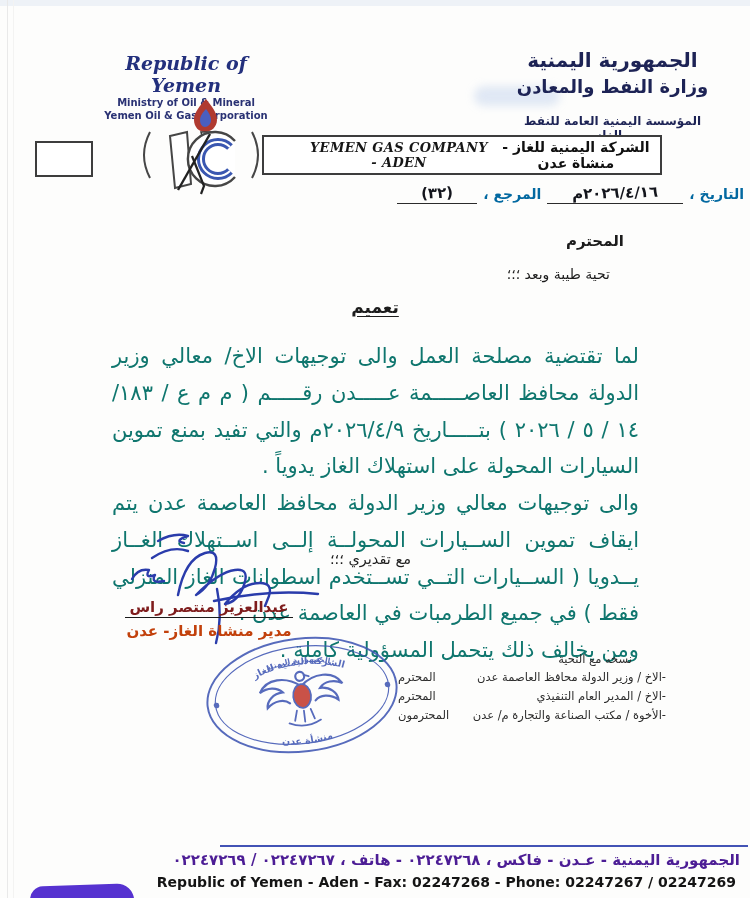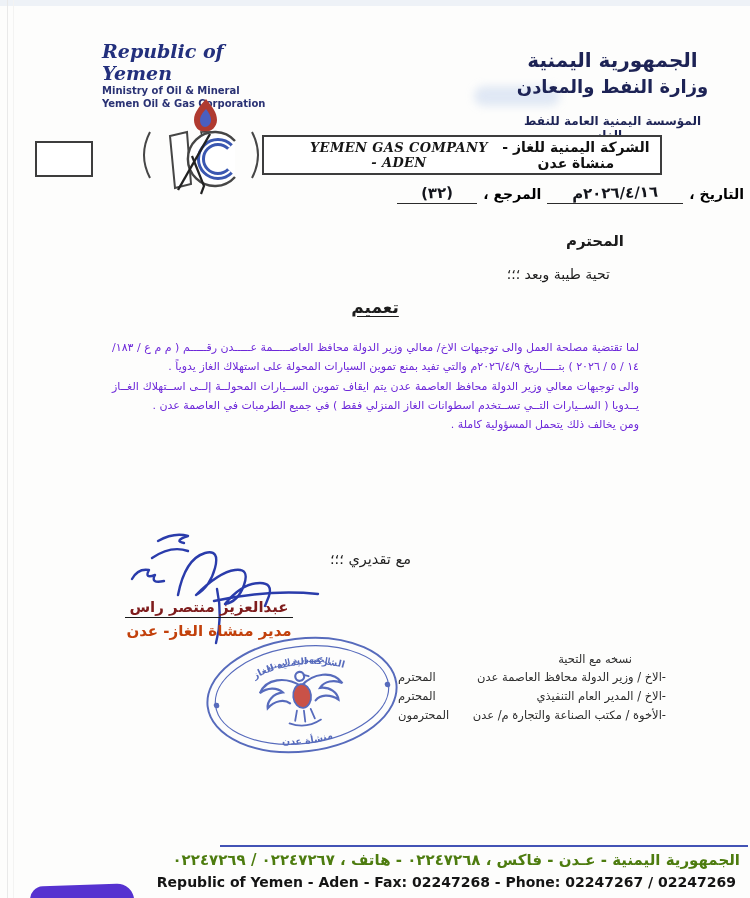--- a/index.html
+++ b/index.html
@@ -8,70 +8,70 @@
     background:#fdfdfc; font-family:"DejaVu Sans", sans-serif; color:#1c1c1c;
   }
   .abs{position:absolute;}
   .rtl{direction:rtl; unicode-bidi:isolate;}
   
   .top-tint{left:0;top:0;width:750px;height:6px;background:#eef2f7;}
   .edge-line-1{left:7px;top:0;width:1px;height:898px;background:#e9e9e9;}
   .edge-line-2{left:13px;top:0;width:1px;height:898px;background:#f3f3f2;}
   .smudge{left:474px;top:86px;width:86px;height:20px;background:rgba(150,180,225,.28);filter:blur(4px);border-radius:10px;}
   
-  .lh-en{left:102px;top:40px;width:168px;text-align:left;}
+  .lh-en{left:102px;top:52px;width:168px;text-align:center;}
   .lh-en .country{font-family:"DejaVu Serif",serif;font-style:italic;font-weight:bold;font-size:19px;color:#23307d;}
   .lh-en .sub{font-weight:bold;font-size:10px;color:#2a3274;line-height:1.3;}
   .lh-en .sub:first-of-type{margin-top:5px;}
   
   .lh-ar{left:505px;top:48px;width:215px;text-align:center;color:#1d2355;}
   .lh-ar .l1{font-weight:bold;font-size:20px;}
   .lh-ar .l2{font-weight:bold;font-size:18px;margin-top:4px;}
   .lh-ar .l3{font-weight:bold;font-size:12px;margin-top:17px;}
   
   .band-rect{left:35px;top:141px;width:54px;height:32px;border:2px solid #3d3d3d;background:#fff;}
   .band-box{
     left:262px;top:135px;width:396px;height:36px;border:2px solid #3d3d3d;background:#fff;
     display:flex;align-items:center;
   }
   .band-en{flex:1.05;text-align:center;font-family:"DejaVu Serif",serif;font-style:italic;font-weight:bold;font-size:13px;color:#161616;letter-spacing:.4px;padding-left:42px;}
   .band-ar{flex:.95;text-align:center;font-weight:bold;font-size:14px;color:#101010;}
   
   .ref-line{right:6px;top:183px;display:flex;align-items:flex-end;gap:6px;}
-  .ref-line .lbl{font-weight:bold;font-size:14px;color:#000000;padding-bottom:2px;}
+  .ref-line .lbl{font-weight:bold;font-size:14px;color:#0369a1;padding-bottom:2px;}
   .ref-slot{border-bottom:1.6px solid #2b2b2b;text-align:center;padding:0 4px 1px 4px;}
   .ref-slot.date{min-width:128px;}
   .ref-slot.num{min-width:72px;}
   .hand{font-weight:bold;font-size:15px;color:#13151c;transform:rotate(-1.5deg);display:inline-block;}
   
   .addr-row{left:112px;top:232px;width:512px;display:flex;justify-content:space-between;}
   .addr-row .to{font-weight:bold;font-size:15px;}
   .addr-row .hon{font-weight:bold;font-size:15px;}
   .greeting{right:140px;top:266px;font-size:14px;}
   .subject{left:0;top:297px;width:750px;text-align:center;font-weight:bold;font-size:17px;}
   .subject span{text-decoration:underline;text-underline-offset:3px;}
   
-  .body-block{left:112px;top:338px;width:527px;font-size:11px;line-height:1.75;color:#6d28d9;}
+  .body-block{left:112px;top:338px;width:527px;font-size:21px;line-height:1.75;color:#0f766e;}
   .body-block p{margin:0;text-align:justify;text-justify:inter-word;}
   .body-block p.flush{text-align:right;}
   .closing{left:330px;top:551px;font-size:14.5px;}
   
   .sig-svg{left:118px;top:527px;width:215px;height:118px;}
   .sig-id{left:118px;top:597px;width:182px;text-align:center;}
   .sig-id .name{font-weight:bold;font-size:15px;color:#7f1d1d;border-bottom:1.6px solid #1a1a1a;display:inline-block;padding:0 4px 1px 4px;text-align:center;}
   .sig-id .title{font-weight:bold;font-size:15px;color:#c2410c;margin-top:4px;}
   
   .stamp{left:203px;top:634px;width:198px;height:122px;transform:rotate(-7deg);opacity:.88;}
   
   .cc{left:398px;top:652px;width:268px;font-size:11.5px;color:#2d2d2d;}
   .cc .head{text-align:right;padding-right:34px;margin-bottom:4px;}
   .cc .row{display:flex;justify-content:space-between;margin-bottom:5px;}
   
   .foot-rule{left:220px;top:845px;width:528px;height:0;border-top:2.5px solid #4353b5;}
-  .foot-ar{right:10px;top:851px;font-weight:bold;font-size:15px;color:#4d7c0f;}
+  .foot-ar{right:10px;top:851px;font-weight:bold;font-size:15px;color:#4c1d95;}
   .foot-en{right:14px;top:874px;font-family:"DejaVu Sans",sans-serif;font-weight:bold;font-size:14px;color:#141414;direction:ltr;}
   .purple-shape{left:30px;top:885px;width:104px;height:22px;background:#5632d0;border-radius:13px 17px 0 0;transform:rotate(-2deg);}
 </style>
 </head>
 <body>
 
 <div id="frame">
 
   <div class="abs top-tint"></div>
   <div class="abs edge-line-1"></div>

